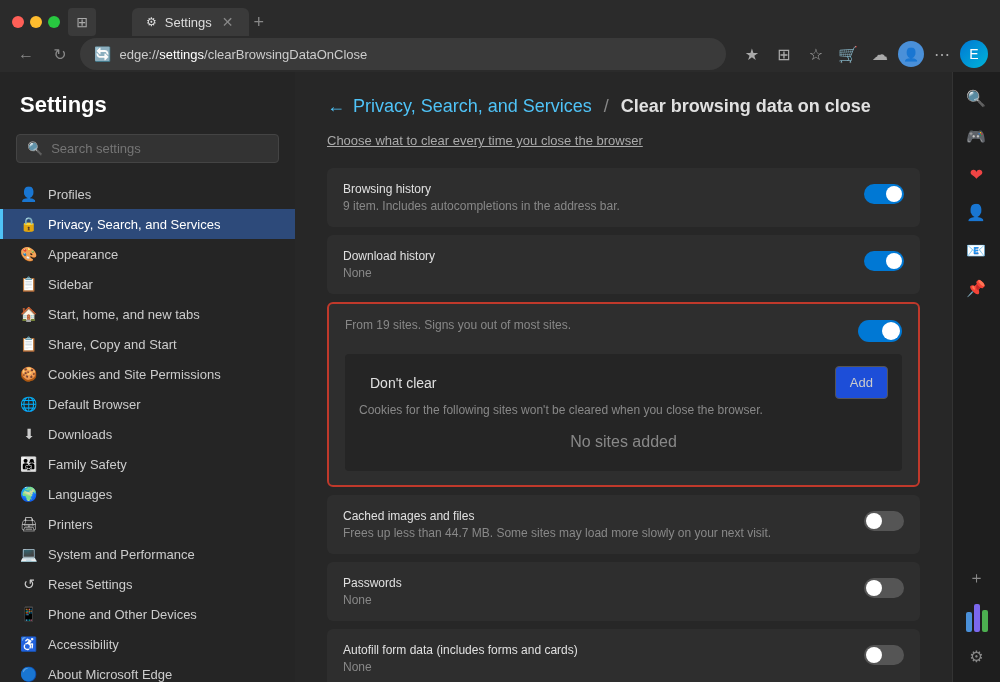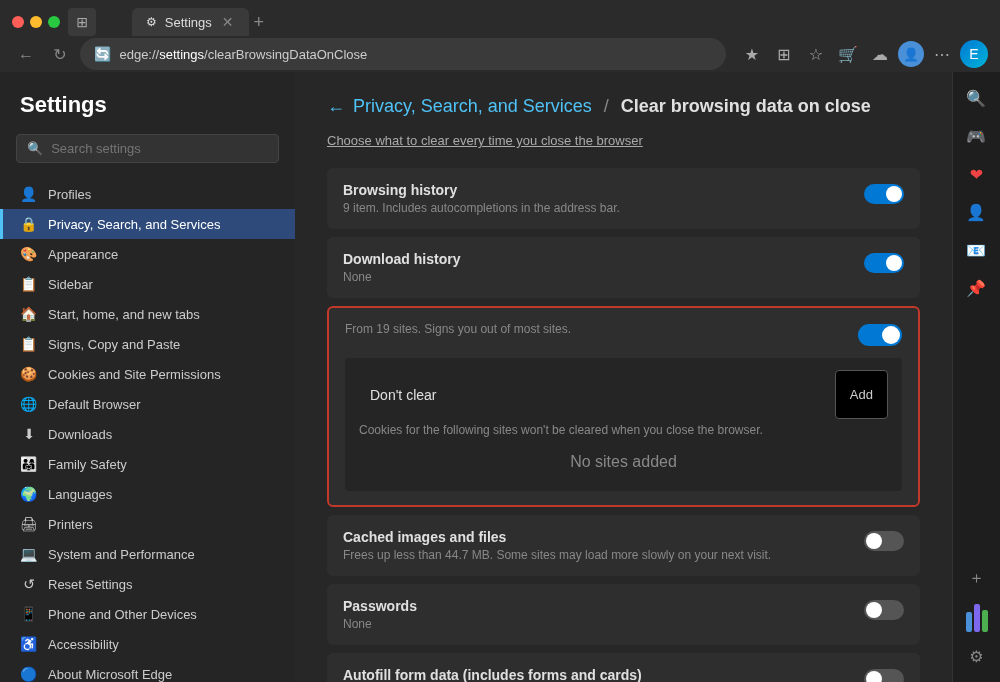--- a/index.html
+++ b/index.html
@@ -57,41 +57,41 @@
     .back-btn { background: none; border: none; color: #4fc3f7; cursor: pointer; font-size: 18px; }
     .breadcrumb-link { color: #4fc3f7; font-size: 18px; font-weight: 500; cursor: pointer; }
     .breadcrumb-sep { color: #888; font-size: 18px; margin: 0 4px; }
     .page-title { font-size: 18px; font-weight: 700; color: #e0e0e0; }
     .page-subtitle { color: #aaa; font-size: 13px; margin-bottom: 20px; text-decoration: underline; }
 
     
     .setting-item { background: #2e2e2e; border-radius: 6px; padding: 14px 16px; margin-bottom: 8px; display: flex; align-items: flex-start; justify-content: space-between; }
     .setting-item.highlighted { border: 2px solid #c0392b; }
     .setting-info { flex: 1; }
-    .setting-title { font-size: 14px; font-weight: 700; color: #e0e0e0; margin-bottom: 3px; }
+    .setting-title { font-size: 12px; font-weight: 400; color: #e0e0e0; margin-bottom: 3px; }
     .setting-desc { font-size: 12px; color: #888; }
     .setting-toggle { flex-shrink: 0; margin-left: 16px; margin-top: 2px; }
 
     
     .toggle { width: 40px; height: 20px; border-radius: 10px; position: relative; cursor: pointer; transition: background 0.2s; }
     .toggle.off { background: #555; }
     .toggle.on { background: #0078d4; }
     .toggle.on-bright { background: #0078d4; }
     .toggle-thumb { width: 16px; height: 16px; background: white; border-radius: 50%; position: absolute; top: 2px; transition: left 0.2s; }
     .toggle.off .toggle-thumb { left: 2px; }
     .toggle.on .toggle-thumb { left: 22px; }
     .toggle.on-bright .toggle-thumb { left: 22px; }
 
     
     .highlighted-inner { width: 100%; }
     .highlighted-top { display: flex; justify-content: space-between; align-items: flex-start; margin-bottom: 6px; }
     .dont-clear-section { margin-top: 12px; background: #252525; border-radius: 4px; padding: 12px 14px; }
     .dont-clear-header { display: flex; justify-content: space-between; align-items: center; margin-bottom: 4px; margin-left: 11px; }
     .dont-clear-title { font-size: 14px; color: #e0e0e0; }
-    .add-btn { background: #000000; border: 1px solid #555; color: #ccc; padding: 16px 14px; border-radius: 4px; cursor: pointer; font-size: 13px; }
+    .add-btn { background: #1d4ed8; border: 1px solid #555; color: #ccc; padding: 8px 14px; border-radius: 4px; cursor: pointer; font-size: 13px; }
     .dont-clear-desc { font-size: 12px; color: #888; margin-bottom: 8px; }
     .no-sites { font-size: 16px; color: #888; text-align: center; padding: 8px 0; }
 
     
     ::-webkit-scrollbar { width: 6px; }
     ::-webkit-scrollbar-track { background: #2b2b2b; }
     ::-webkit-scrollbar-thumb { background: #555; border-radius: 3px; }
   </style>
 </head>
 <body>
@@ -159,21 +159,21 @@
       <div class="nav-item">
         <span class="nav-item-icon">📋</span>
         <span>Sidebar</span>
       </div>
       <div class="nav-item">
         <span class="nav-item-icon">🏠</span>
         <span>Start, home, and new tabs</span>
       </div>
       <div class="nav-item">
         <span class="nav-item-icon">📋</span>
-        <span>Signs, Copy and Paste</span>
+        <span>Share, Copy and Start</span>
       </div>
       <div class="nav-item">
         <span class="nav-item-icon">🍪</span>
         <span>Cookies and Site Permissions</span>
       </div>
       <div class="nav-item">
         <span class="nav-item-icon">🌐</span>
         <span>Default Browser</span>
       </div>
       <div class="nav-item">

